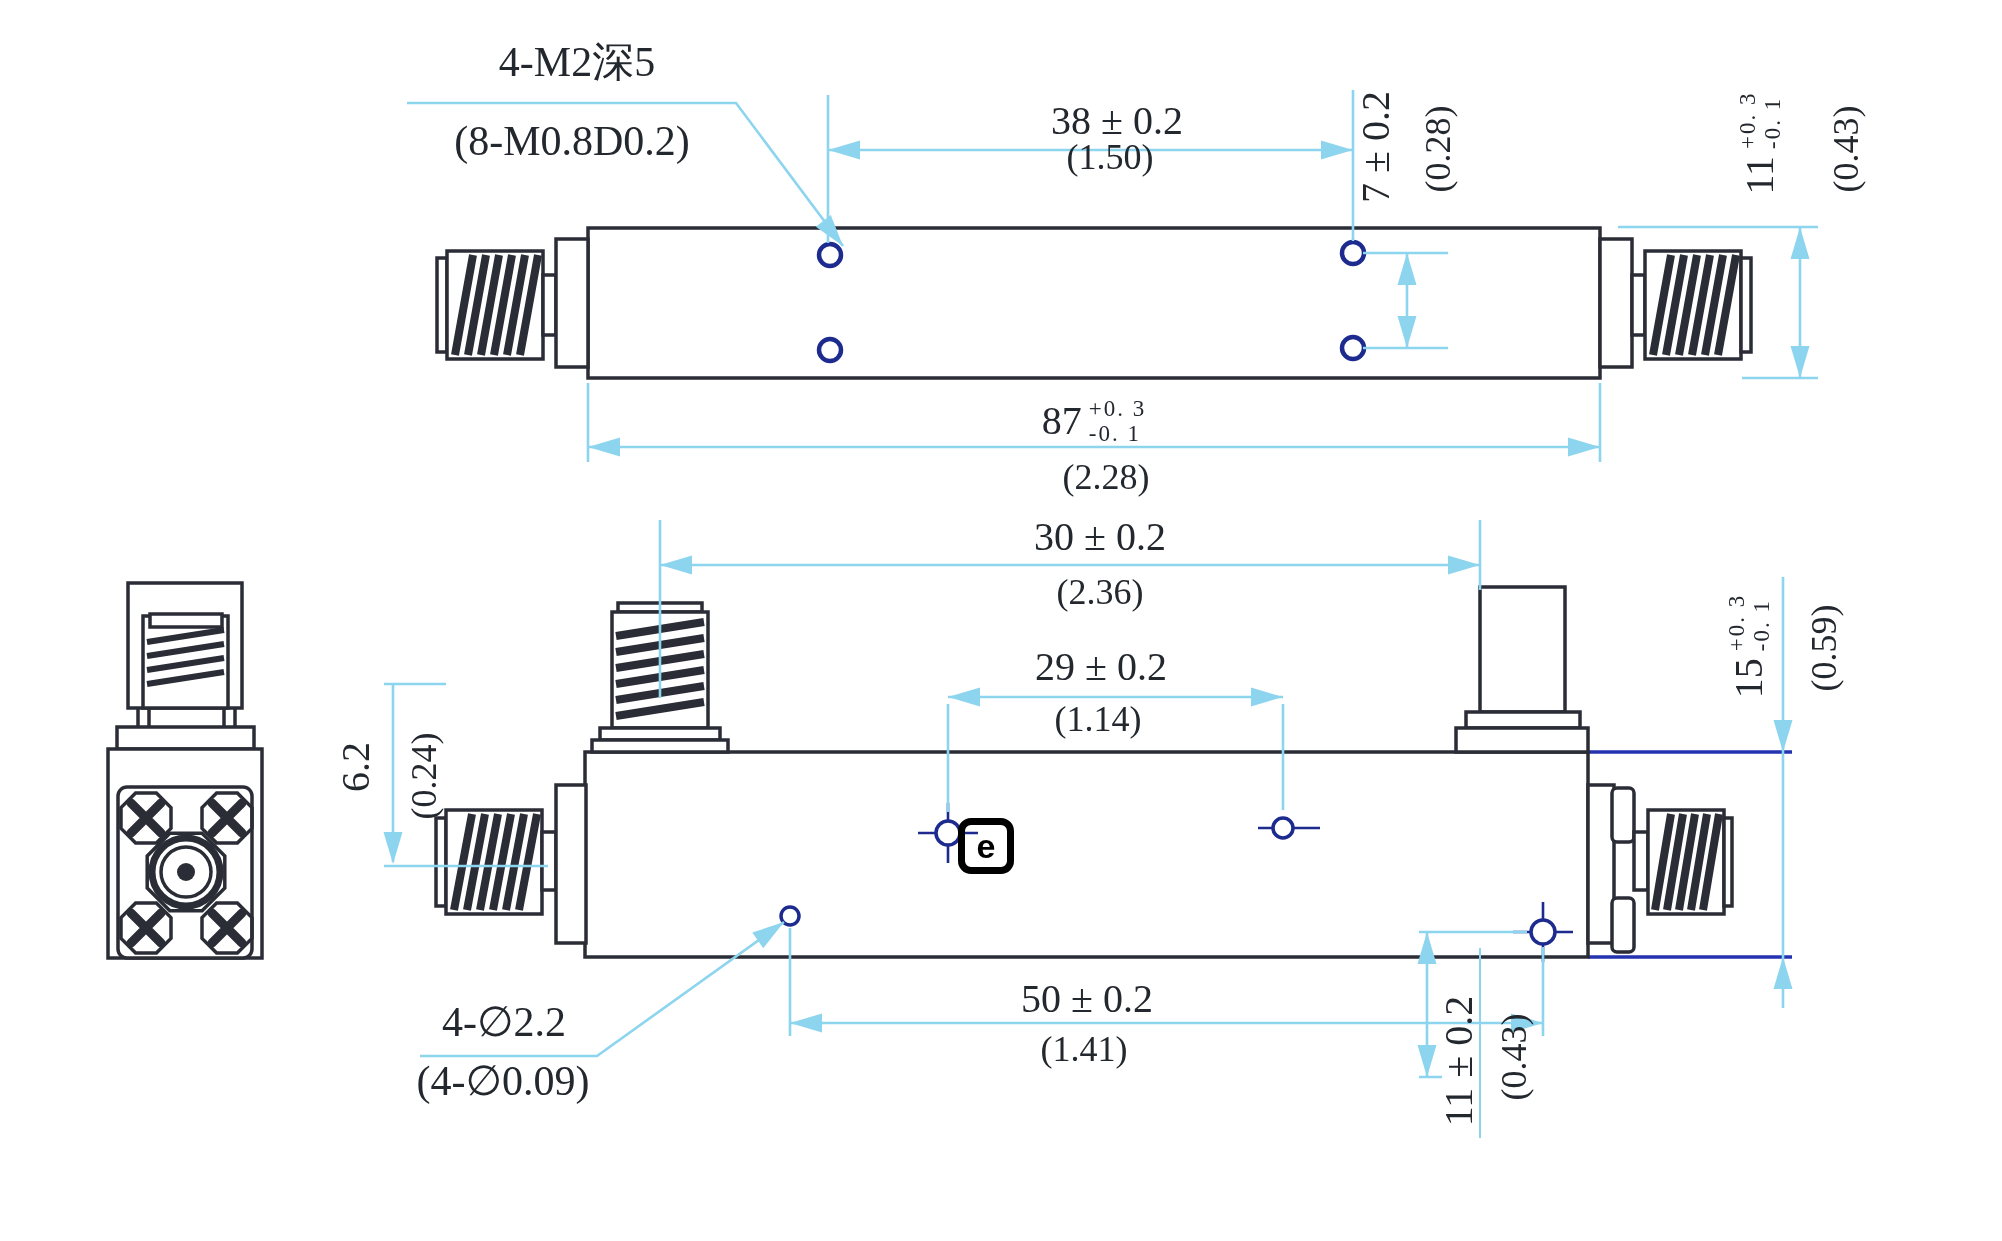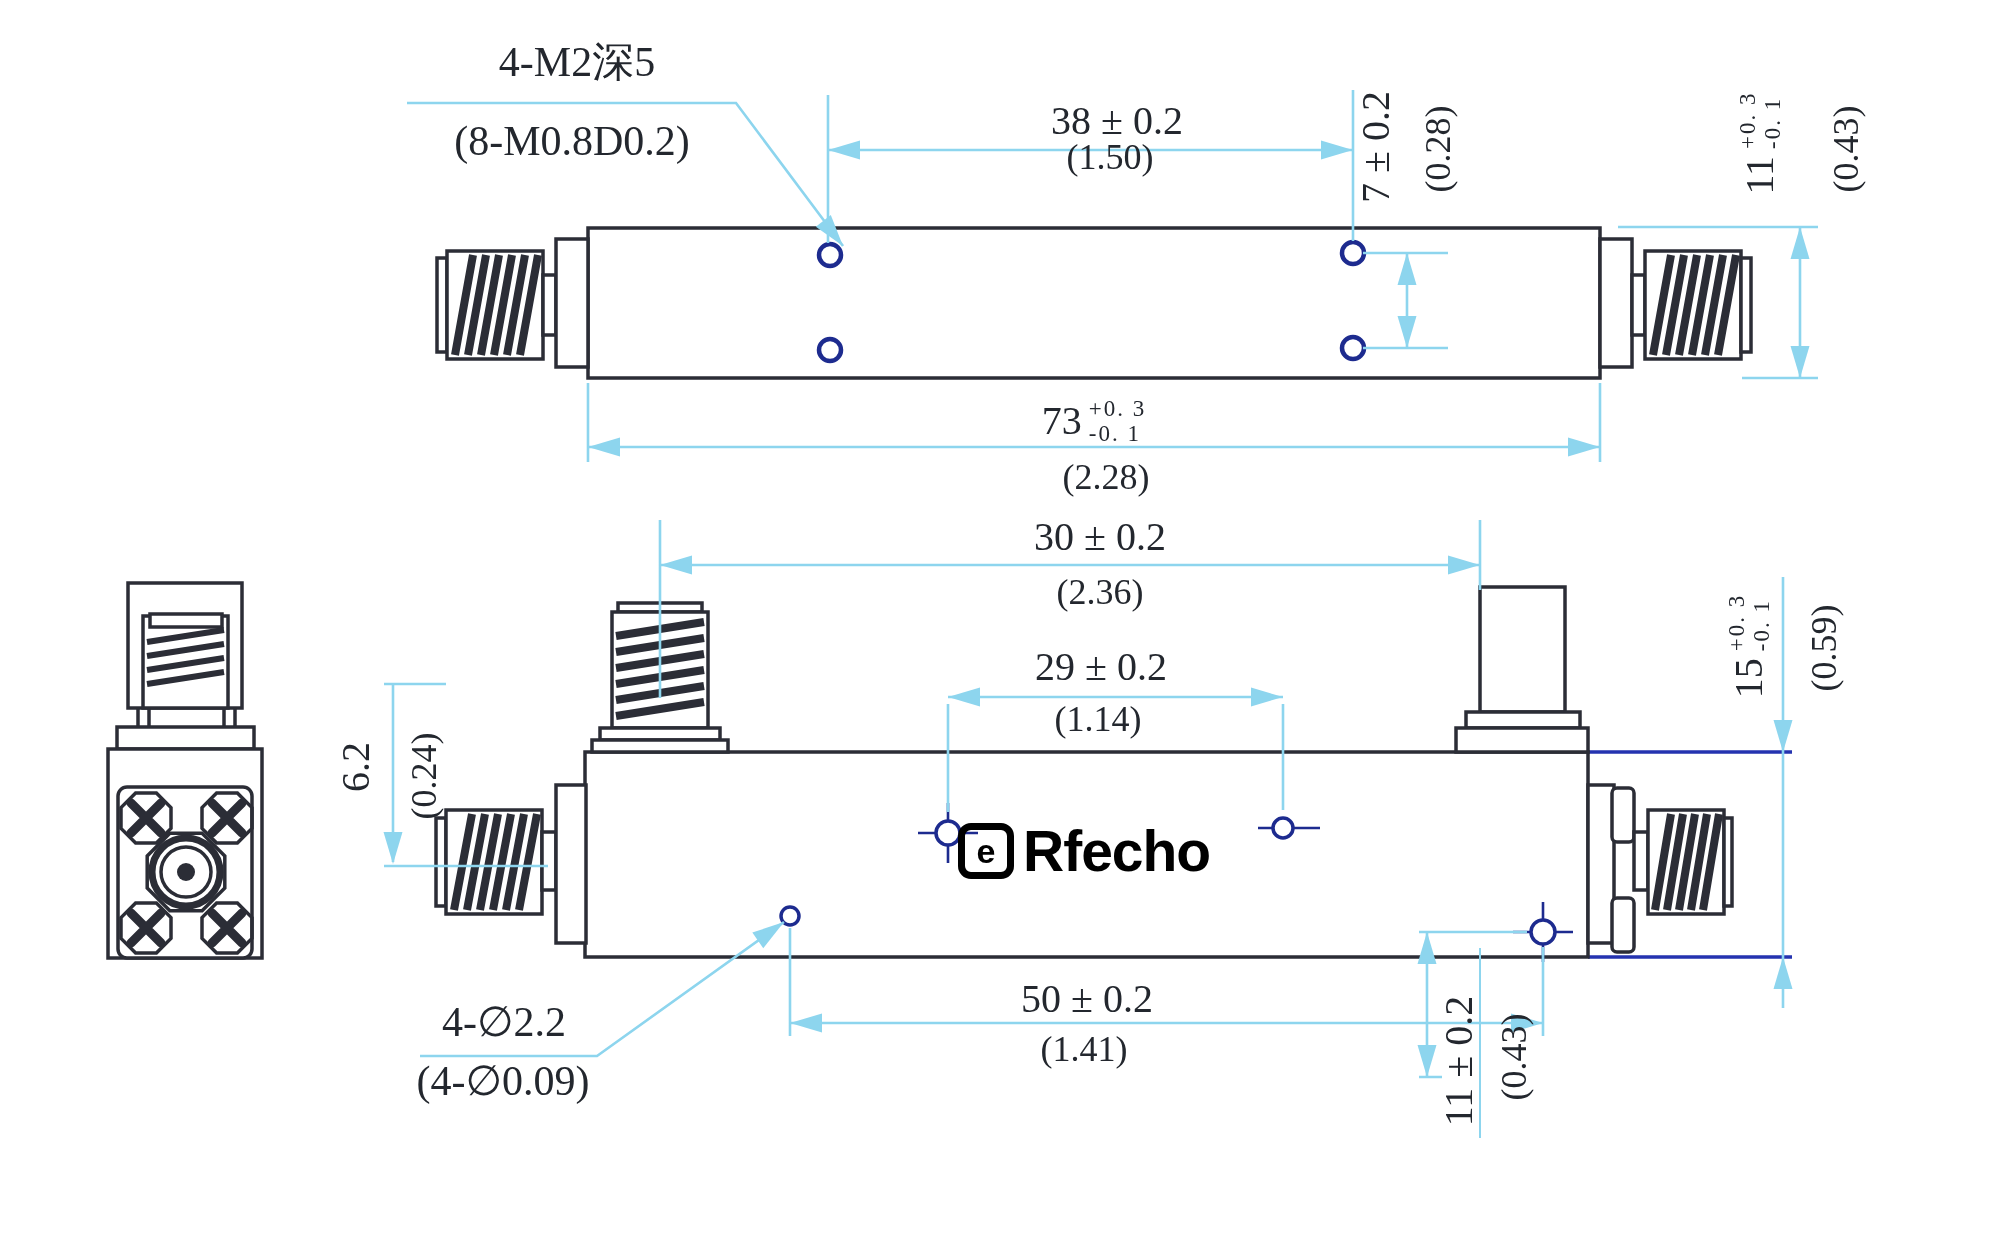--- a/index.html
+++ b/index.html
@@ -222,21 +222,21 @@
     <span class="tol">
       <span>+0. 3</span>
       <span>-0. 1</span>
     </span>
   </div>
 </div>
 <div class="txt vert sub" style="left:1846px;top:149px">(0.43)</div>
 
 <div class="txt" style="left:1094px;top:421px">
   <div class="tolwrap">
-    <span>73</span>
+    <span>87</span>
     <span class="tol">
       <span>+0. 3</span>
       <span>-0. 1</span>
     </span>
   </div>
 </div>
 <div class="txt sub" style="left:1106px;top:477px">(2.28)</div>
 
 <div class="txt" style="left:1100px;top:537px">30 ± 0.2</div>
 <div class="txt sub" style="left:1100px;top:592px">(2.36)</div>
@@ -262,16 +262,15 @@
     <span class="tol">
       <span>+0. 3</span>
       <span>-0. 1</span>
     </span>
   </div>
 </div>
 <div class="txt vert sub" style="left:1824px;top:648px">(0.59)</div>
 
 <div class="logo" style="left:958px;top:818px">
   <span class="logo-icon">e</span>
-  <span class="logo-text">Rfecho</span>
 </div>
 
 </div>
 
 </body></html>

